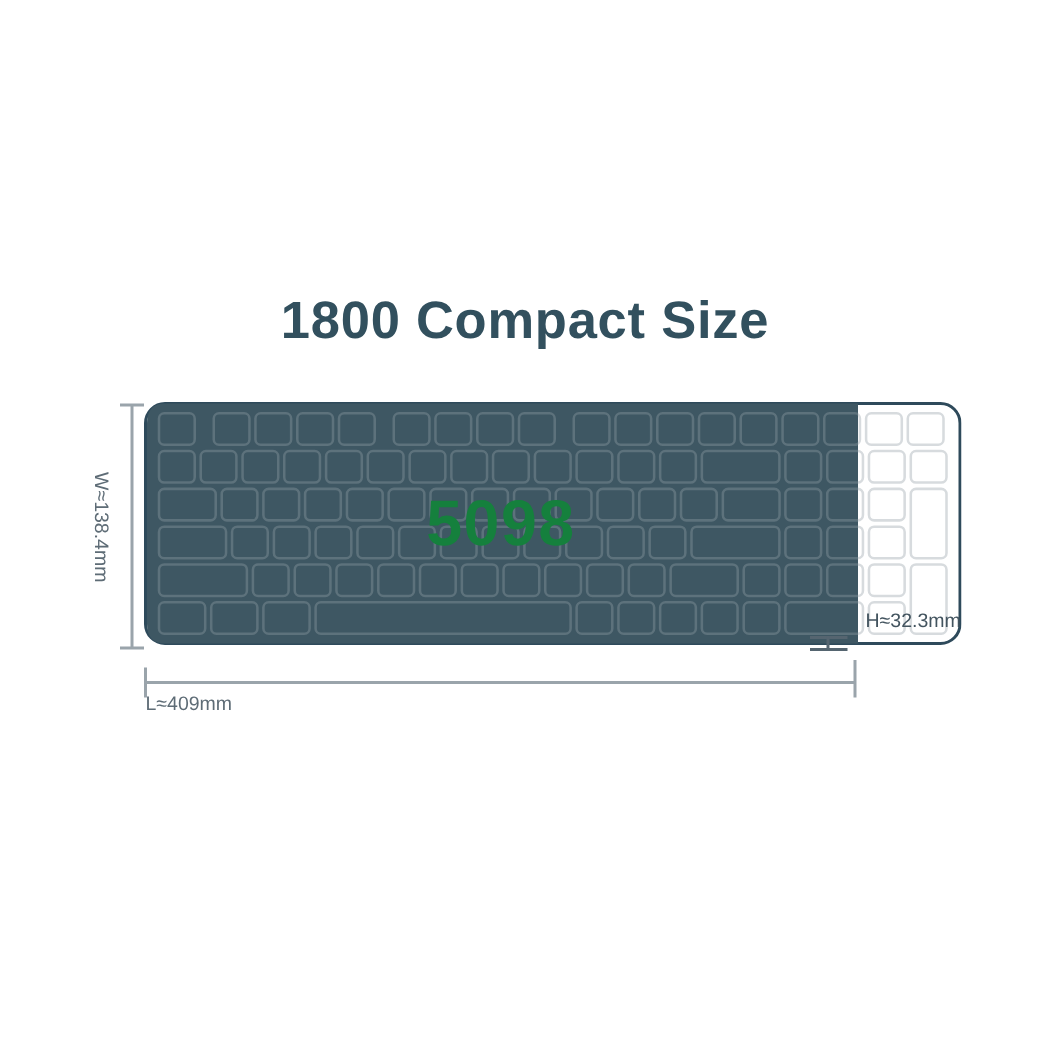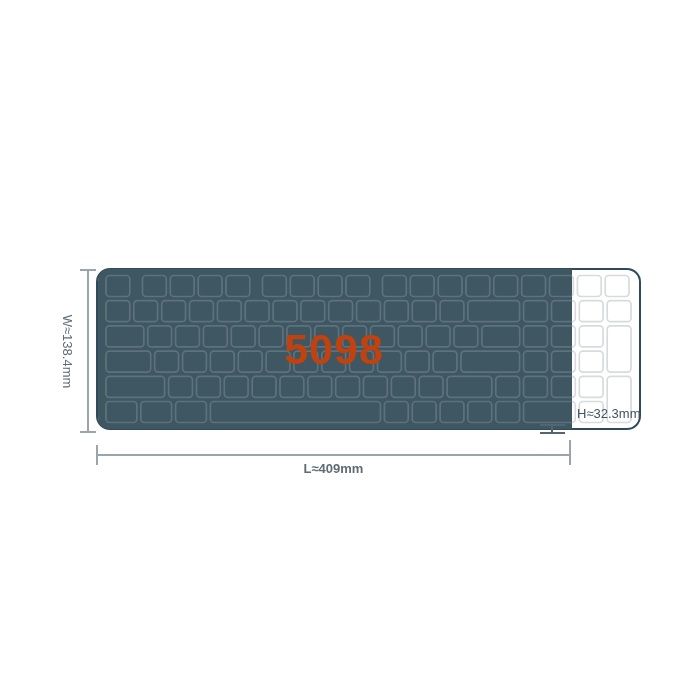--- a/index.html
+++ b/index.html
@@ -17,28 +17,29 @@
     display:flex;align-items:center;justify-content:center;
     color:#fff;font-size:43px;font-weight:700;letter-spacing:1px;
   }
   .mline{position:absolute;}
   .dim-label{position:absolute;font-size:13px;white-space:nowrap;}
   .w-label-wrap{
     position:absolute;left:50px;top:270px;width:36px;height:162px;
     display:flex;align-items:center;justify-content:center;
   }
   .w-label-wrap span{transform:rotate(90deg);white-space:nowrap;font-size:13px;}
-  .l-label{left:97px;top:461px;width:473px;text-align:center;font-weight:bold;}
+  .l-label{left:97px;top:461px;width:473px;text-align:left;}
   .h-label{left:577px;top:406px;}
 </style>
 </head>
 <body>
 
 <div class="canvas">
 
+  <h1 class="title" style="color: rgb(50, 80, 94);">1800 Compact Size</h1>
 
   <svg class="kb-svg" id="kbSvg" width="545" height="162" viewBox="0 0 545 162">
       <defs>
         <g id="kgrp">
           <rect x="10.0" y="7.5" width="23.8" height="21" rx="3.5" ry="3.5"></rect>
           <rect x="46.5" y="7.5" width="23.8" height="21" rx="3.5" ry="3.5"></rect>
           <rect x="74.3" y="7.5" width="23.8" height="21" rx="3.5" ry="3.5"></rect>
           <rect x="102.2" y="7.5" width="23.8" height="21" rx="3.5" ry="3.5"></rect>
           <rect x="130.0" y="7.5" width="23.8" height="21" rx="3.5" ry="3.5"></rect>
           <rect x="166.5" y="7.5" width="23.8" height="21" rx="3.5" ry="3.5"></rect>
@@ -142,21 +143,21 @@
       <rect x="1" y="1" width="543" height="160" rx="13" ry="13" fill="#ffffff" stroke="#2e4a5b" stroke-width="2"></rect>
       <g fill="none" stroke="#d7dbde" stroke-width="1.7">
         <use href="#kgrp"></use>
       </g>
       <path d="M476,1 L14,1 Q2,1 2,14 L2,148 Q2,161 14,161 L476,161 Z" fill="#3e5763"></path>
       <g fill="none" stroke="rgba(255,255,255,0.16)" stroke-width="1.7" clip-path="url(#ovclip)">
         <use href="#kgrp"></use>
       </g>
     </svg>
 
-  <div class="model" style="color: #c2410c;">5098</div>
+  <div class="model" style="color: #15803d;">5098</div>
 
   <div class="mline" id="wLine" style="left: 87px; top: 270px; width: 2px; height: 162px; background: rgb(154, 164, 171);"></div>
   <div class="mline" id="wCapT" style="left: 80px; top: 269px; width: 16px; height: 2px; background: rgb(154, 164, 171);"></div>
   <div class="mline" id="wCapB" style="left: 80px; top: 431px; width: 16px; height: 2px; background: rgb(154, 164, 171);"></div>
   <div class="w-label-wrap">
     <span style="color: rgb(94, 108, 118);">W≈138.4mm</span>
   </div>
 
   <div class="mline" id="lLine" style="left: 97px; top: 454px; width: 473px; height: 2px; background: rgb(154, 164, 171);"></div>
   <div class="mline" id="lCapL" style="left: 96px; top: 445px; width: 2px; height: 20px; background: rgb(154, 164, 171);"></div>

